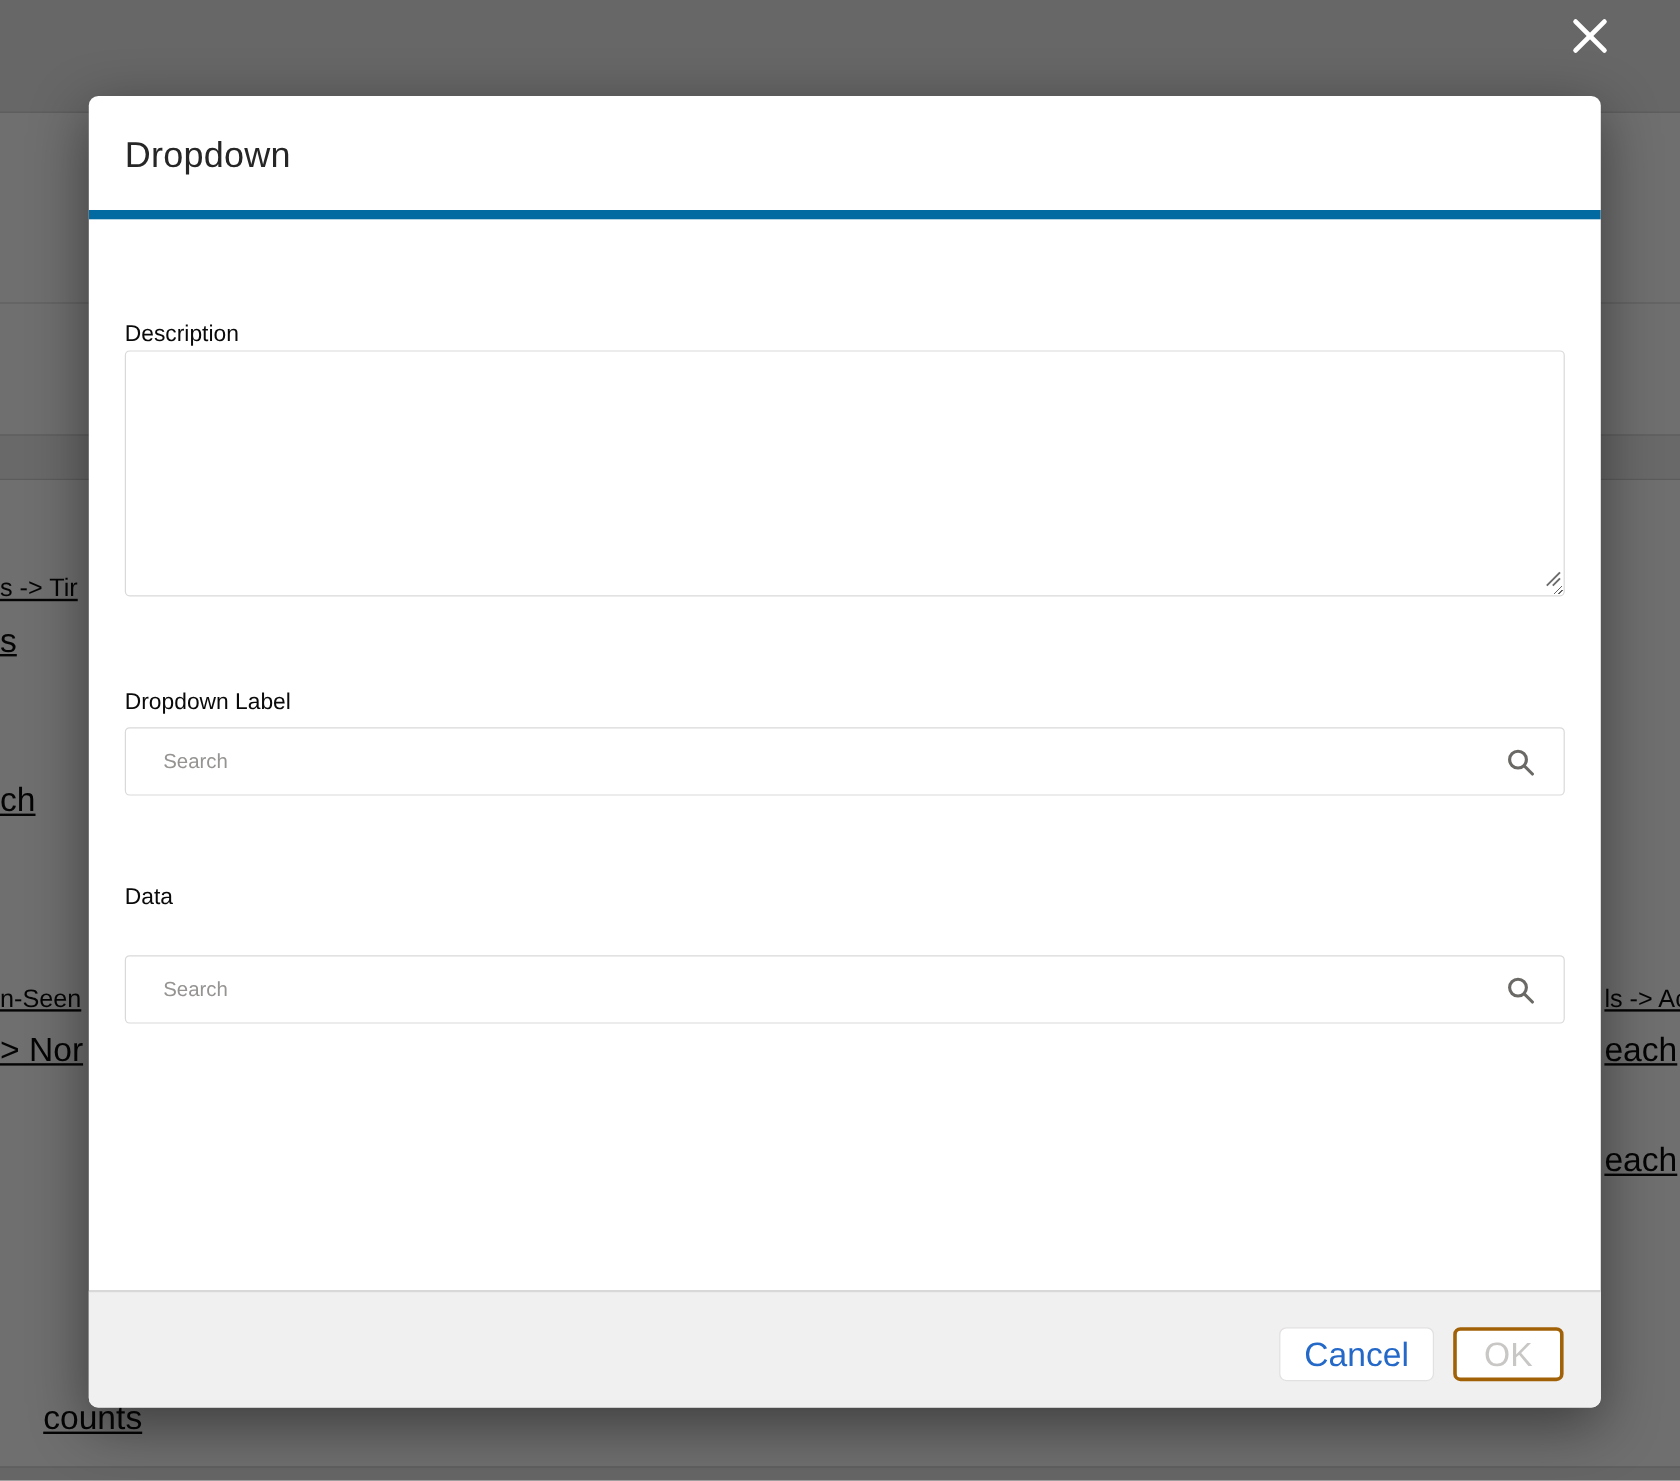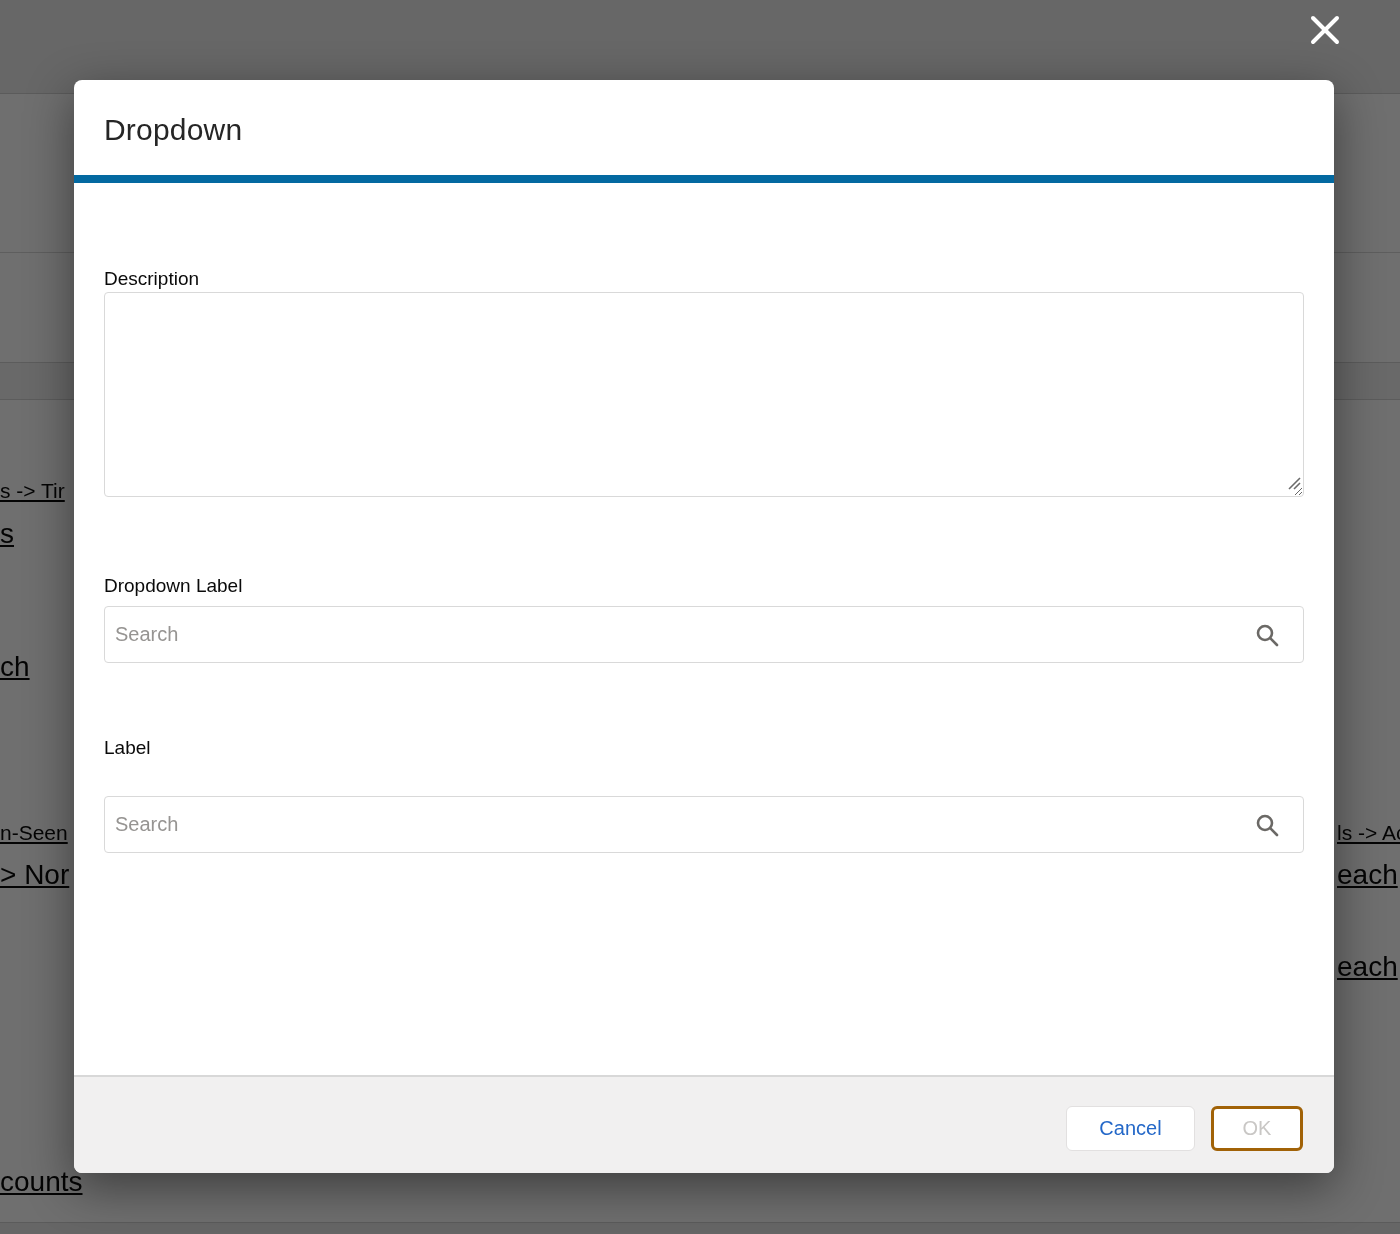--- a/index.html
+++ b/index.html
@@ -20,21 +20,21 @@
   .band-bottom { top: 1222px; height: 12px; background: #e9e9e9; border-top: 1px solid #cfcfcf; }
 
   .frag { position: absolute; color: #0b0b0b; white-space: nowrap; text-decoration: underline; }
   .frag-sm { font-size: 21px; }
   .frag-lg { font-size: 28px; }
   .f0 { left: 0; top: 479px; }
   .f1 { left: 0; top: 518px; }
   .f2 { left: 0; top: 651px; }
   .f3 { left: 0; top: 821px; }
   .f4 { left: 0; top: 859px; }
-  .f5 { left: 0; top: 1166px; }
+  .f5 { left: 0; top: 1166px; padding-left: 36px; }
   .f6 { left: 1337px; top: 821px; }
   .f7 { left: 1337px; top: 859px; }
   .f8 { left: 1337px; top: 951px; }
 
   
   .scrim { position: absolute; inset: 0; background: rgba(0,0,0,0.56); }
 
   
   .close-btn {
     position: absolute; left: 1301px; top: 8px; width: 48px; height: 46px;
@@ -75,38 +75,38 @@
     padding: 12px 16px; background: #fff;
   }
   .resizer { position: absolute; right: 3px; bottom: 3px; pointer-events: none; }
 
   .search-wrap { position: absolute; left: 30px; width: 1200px; height: 57px; }
   .sw-dropdown-data { top: 526px; }
   .sw-label { top: 716px; }
   .search-input {
     width: 100%; height: 100%;
     border: 1px solid #d9d9d9; border-radius: 4px; outline: none;
-    font-family: "Liberation Sans", sans-serif; font-size: 20px; color: #0a0a0a;
-    padding: 0 60px 0 10px; background: #fff;
+    font-family: "Liberation Sans", sans-serif; font-size: 17px; color: #0a0a0a;
+    padding: 0 60px 0 31px; background: #fff;
   }
   .search-input::placeholder { color: #969492; opacity: 1; }
   .search-icon {
     position: absolute; right: 24px; top: 50%; transform: translateY(-50%);
     width: 26px; height: 26px; pointer-events: none;
   }
 
   .modal-footer {
     position: absolute; left: 0; bottom: 0; width: 100%; height: 98px;
     background: #f1f0f0; border-top: 2px solid #d8d8d8;
     border-radius: 0 0 8px 8px;
   }
   .btn {
     position: absolute; top: 29px; height: 45px;
     background: #ffffff; border-radius: 6px;
-    font-family: "Liberation Sans", sans-serif; font-size: 20px;
+    font-family: "Liberation Sans", sans-serif; font-size: 28px;
     display: flex; align-items: center; justify-content: center;
     cursor: pointer;
   }
   .btn-cancel { right: 139px; width: 129px; border: 1px solid #e2e0e0; color: #2468c8; }
   .btn-ok { right: 31px; width: 92px; border: 3px solid #a16207; color: #c9c7c5; cursor: default; }
 </style>
 </head>
 <body>
 
 <div class="page">
@@ -160,21 +160,21 @@
   <div class="search-wrap sw-dropdown-data">
     <input class="search-input" type="text" placeholder="Search" style="">
     <span class="search-icon">
       <svg width="26" height="26" viewBox="0 0 26 26">
         <circle cx="11" cy="11" r="7" fill="none" stroke="#6b6966" stroke-width="2.6"></circle>
         <line x1="16.2" y1="16.2" x2="23" y2="23" stroke="#6b6966" stroke-width="2.6" stroke-linecap="round"></line>
       </svg>
     </span>
   </div>
 
-  <div class="field-label lbl-label">Label</div>
+  <div class="field-label lbl-label">Data</div>
 
   <div class="search-wrap sw-label">
     <input class="search-input" type="text" placeholder="Search" style="">
     <span class="search-icon">
       <svg width="26" height="26" viewBox="0 0 26 26">
         <circle cx="11" cy="11" r="7" fill="none" stroke="#6b6966" stroke-width="2.6"></circle>
         <line x1="16.2" y1="16.2" x2="23" y2="23" stroke="#6b6966" stroke-width="2.6" stroke-linecap="round"></line>
       </svg>
     </span>
   </div>

